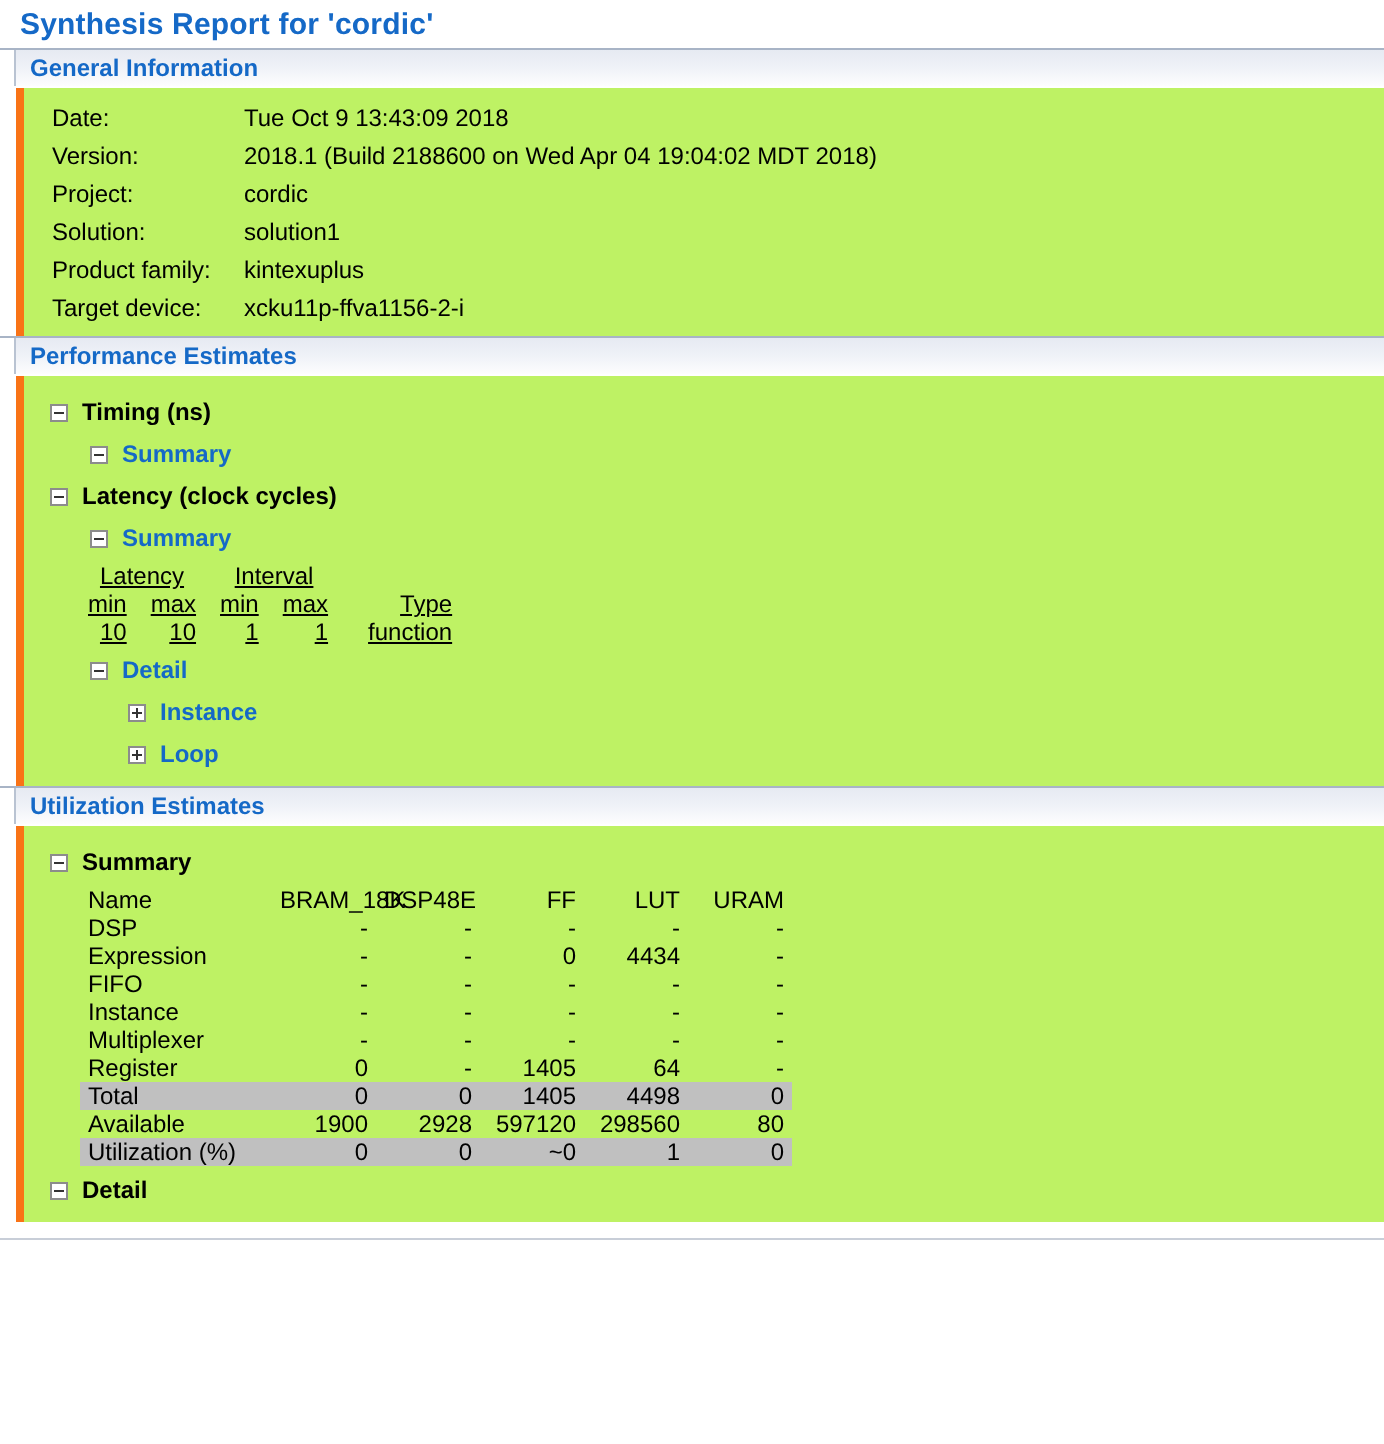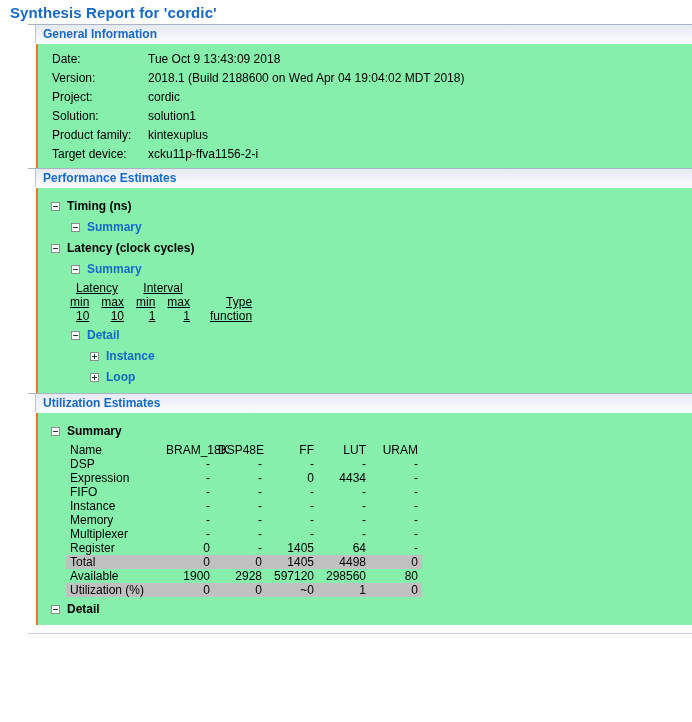--- a/index.html
+++ b/index.html
@@ -29,21 +29,20 @@
     font-size: 15px;
     font-weight: bold;
     color: #1569c7;
     letter-spacing: 0.1px;
   }
 
   
   .section {
     margin: 0 0 0 0;
     position: relative;
-    padding-left: 28px;
   }
   .section-header {
     height: 20px;
     background: linear-gradient(to bottom, #e6eaf2 0%, #eef1f7 45%, #fdfdfe 100%);
     border-top: 1px solid #a8b4c6;
     border-bottom: 1px solid #ffffff;
     display: flex;
     align-items: center;
     box-sizing: border-box;
   }
@@ -55,24 +54,24 @@
     box-sizing: border-box;
     flex: 0 0 auto;
   }
   .section-title {
     font-size: 12px;
     font-weight: bold;
     color: #1569c7;
     padding-left: 7px;
   }
   .section-body {
-    border-left: 2px solid #f97316;
+    border-left: 4px solid #f97316;
     margin-left: 8px;
     padding: 6px 0 4px 0;
-    background: #86efac;
+    background: #bef264;
     box-sizing: border-box;
   }
 
   
   .info-table {
     border-collapse: collapse;
     margin-left: 14px;
   }
   .info-table td {
     padding: 1px 0;
@@ -355,28 +354,20 @@
         </tr>
         <tr>
           <td class="c-name">Instance</td>
           <td>-</td>
           <td>-</td>
           <td>-</td>
           <td>-</td>
           <td>-</td>
         </tr>
         <tr>
-          <td class="c-name">Memory</td>
-          <td>-</td>
-          <td>-</td>
-          <td>-</td>
-          <td>-</td>
-          <td>-</td>
-        </tr>
-        <tr>
           <td class="c-name">Multiplexer</td>
           <td>-</td>
           <td>-</td>
           <td>-</td>
           <td>-</td>
           <td>-</td>
         </tr>
         <tr>
           <td class="c-name">Register</td>
           <td>0</td>

